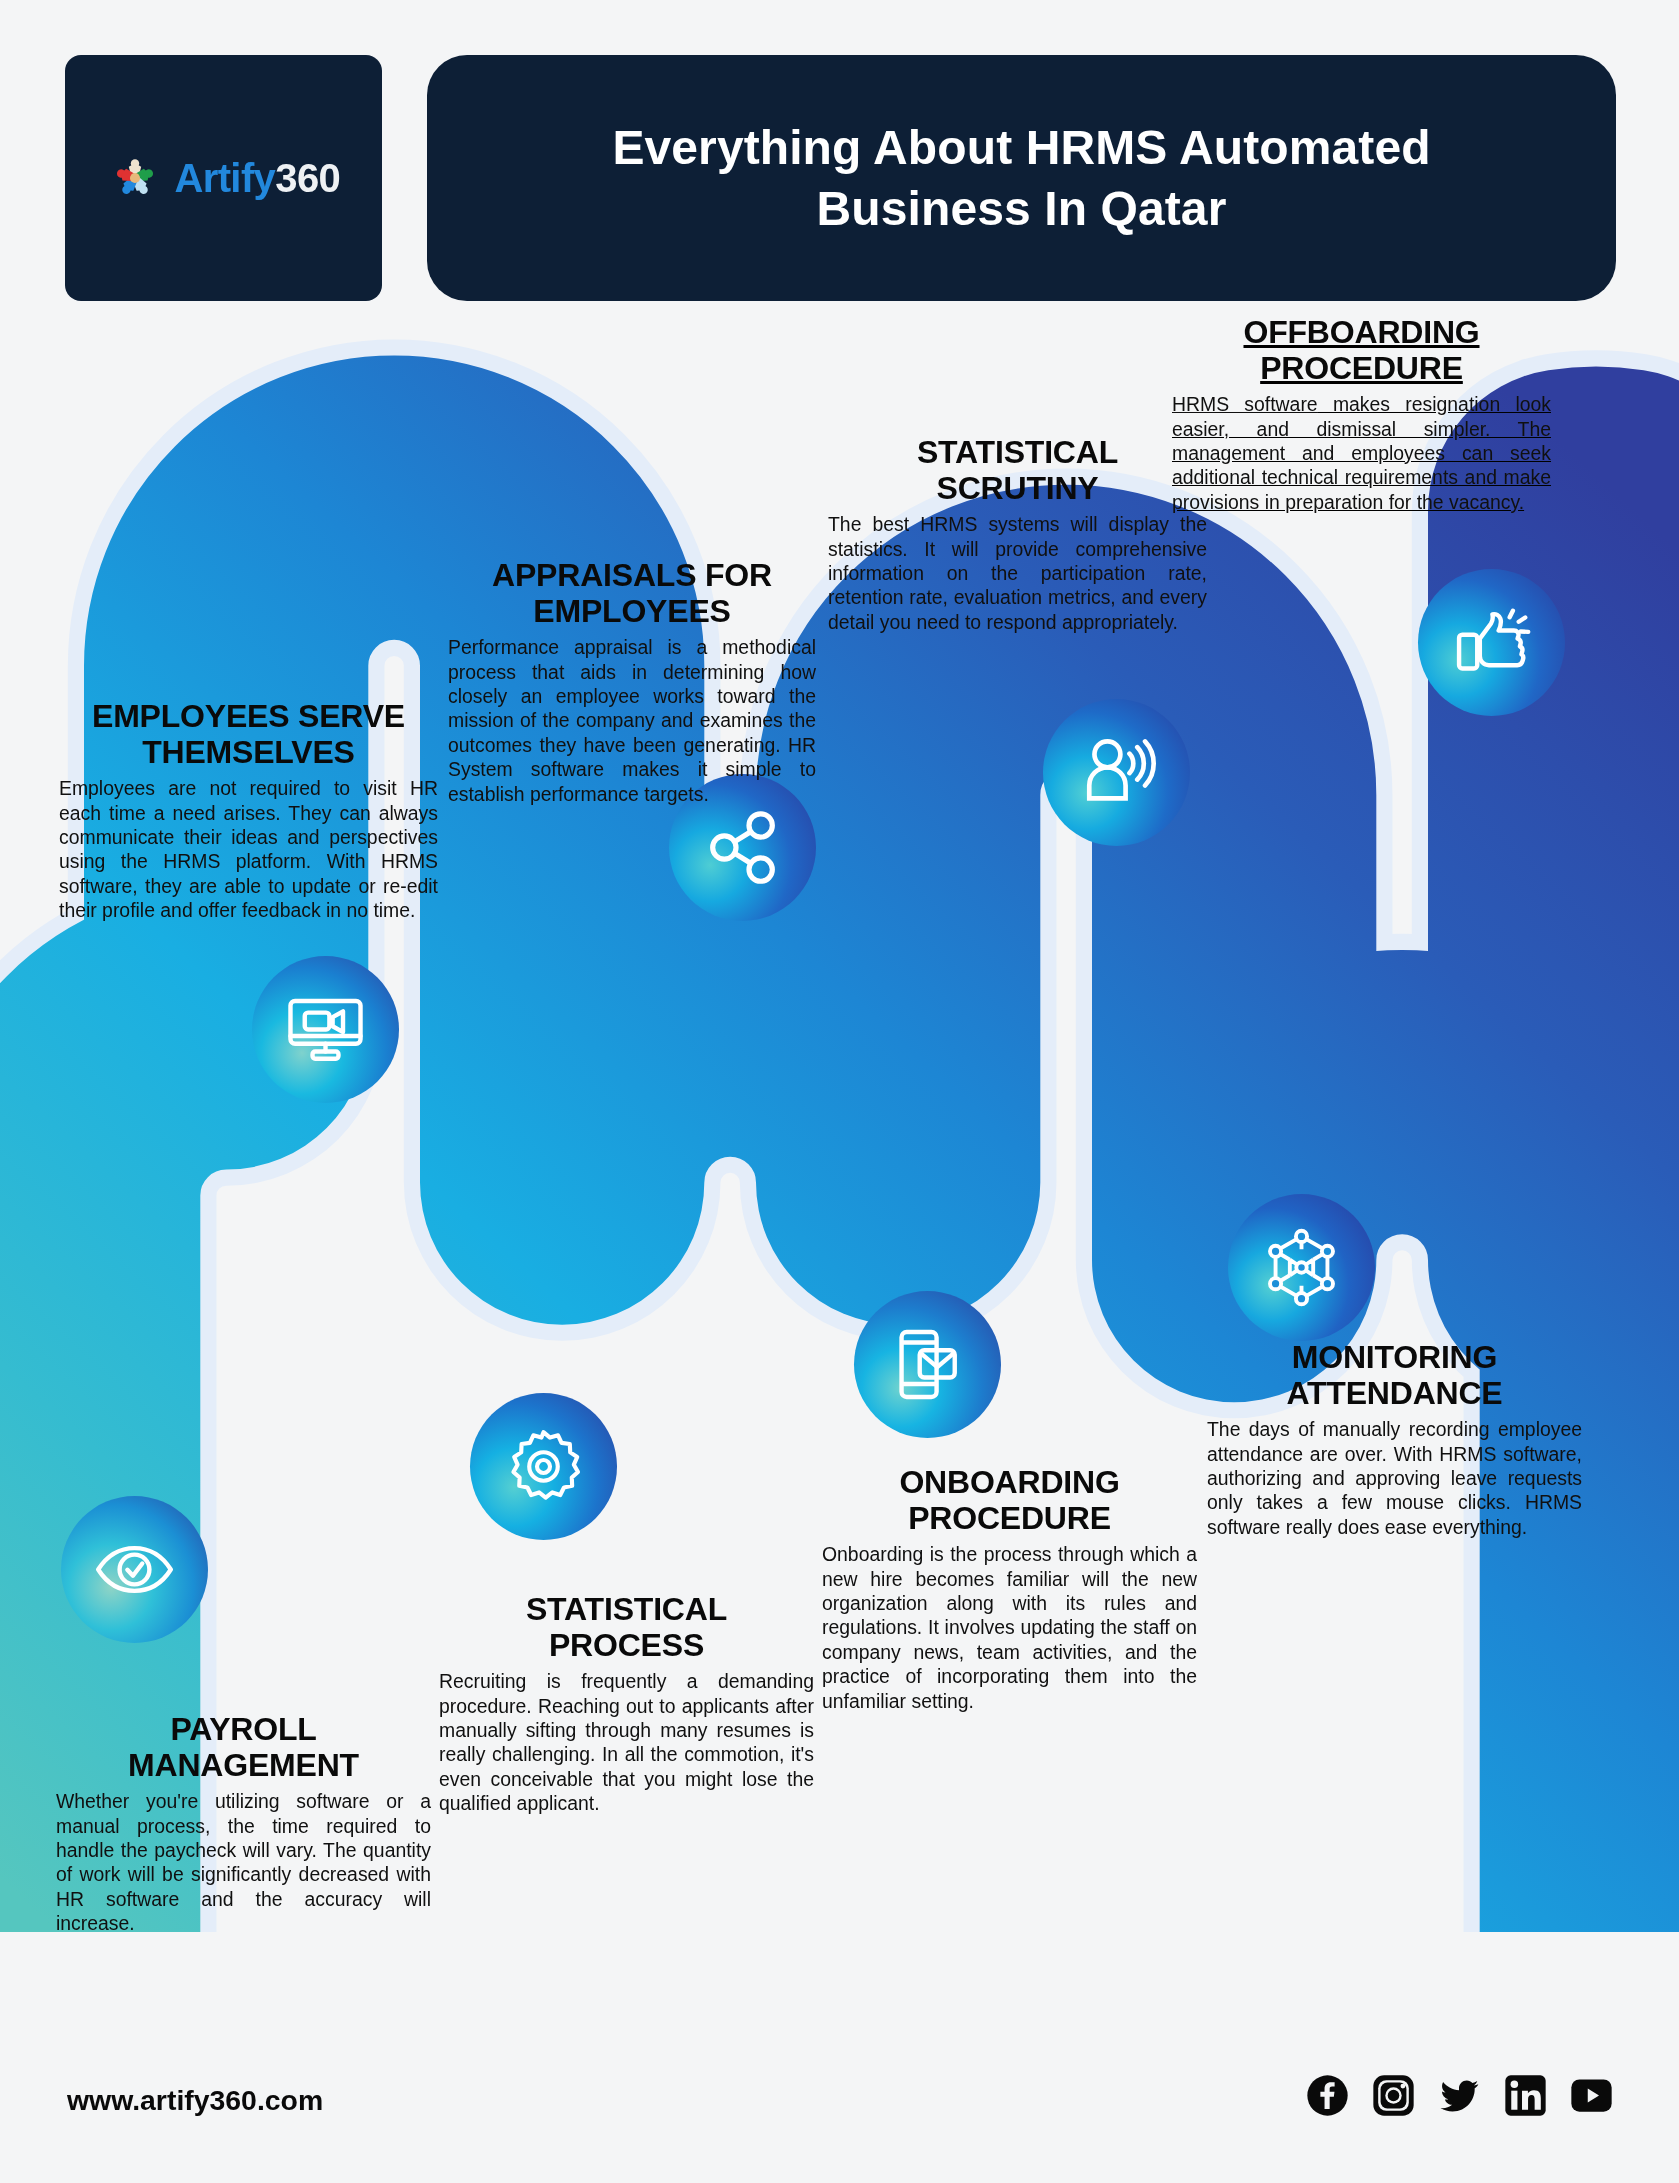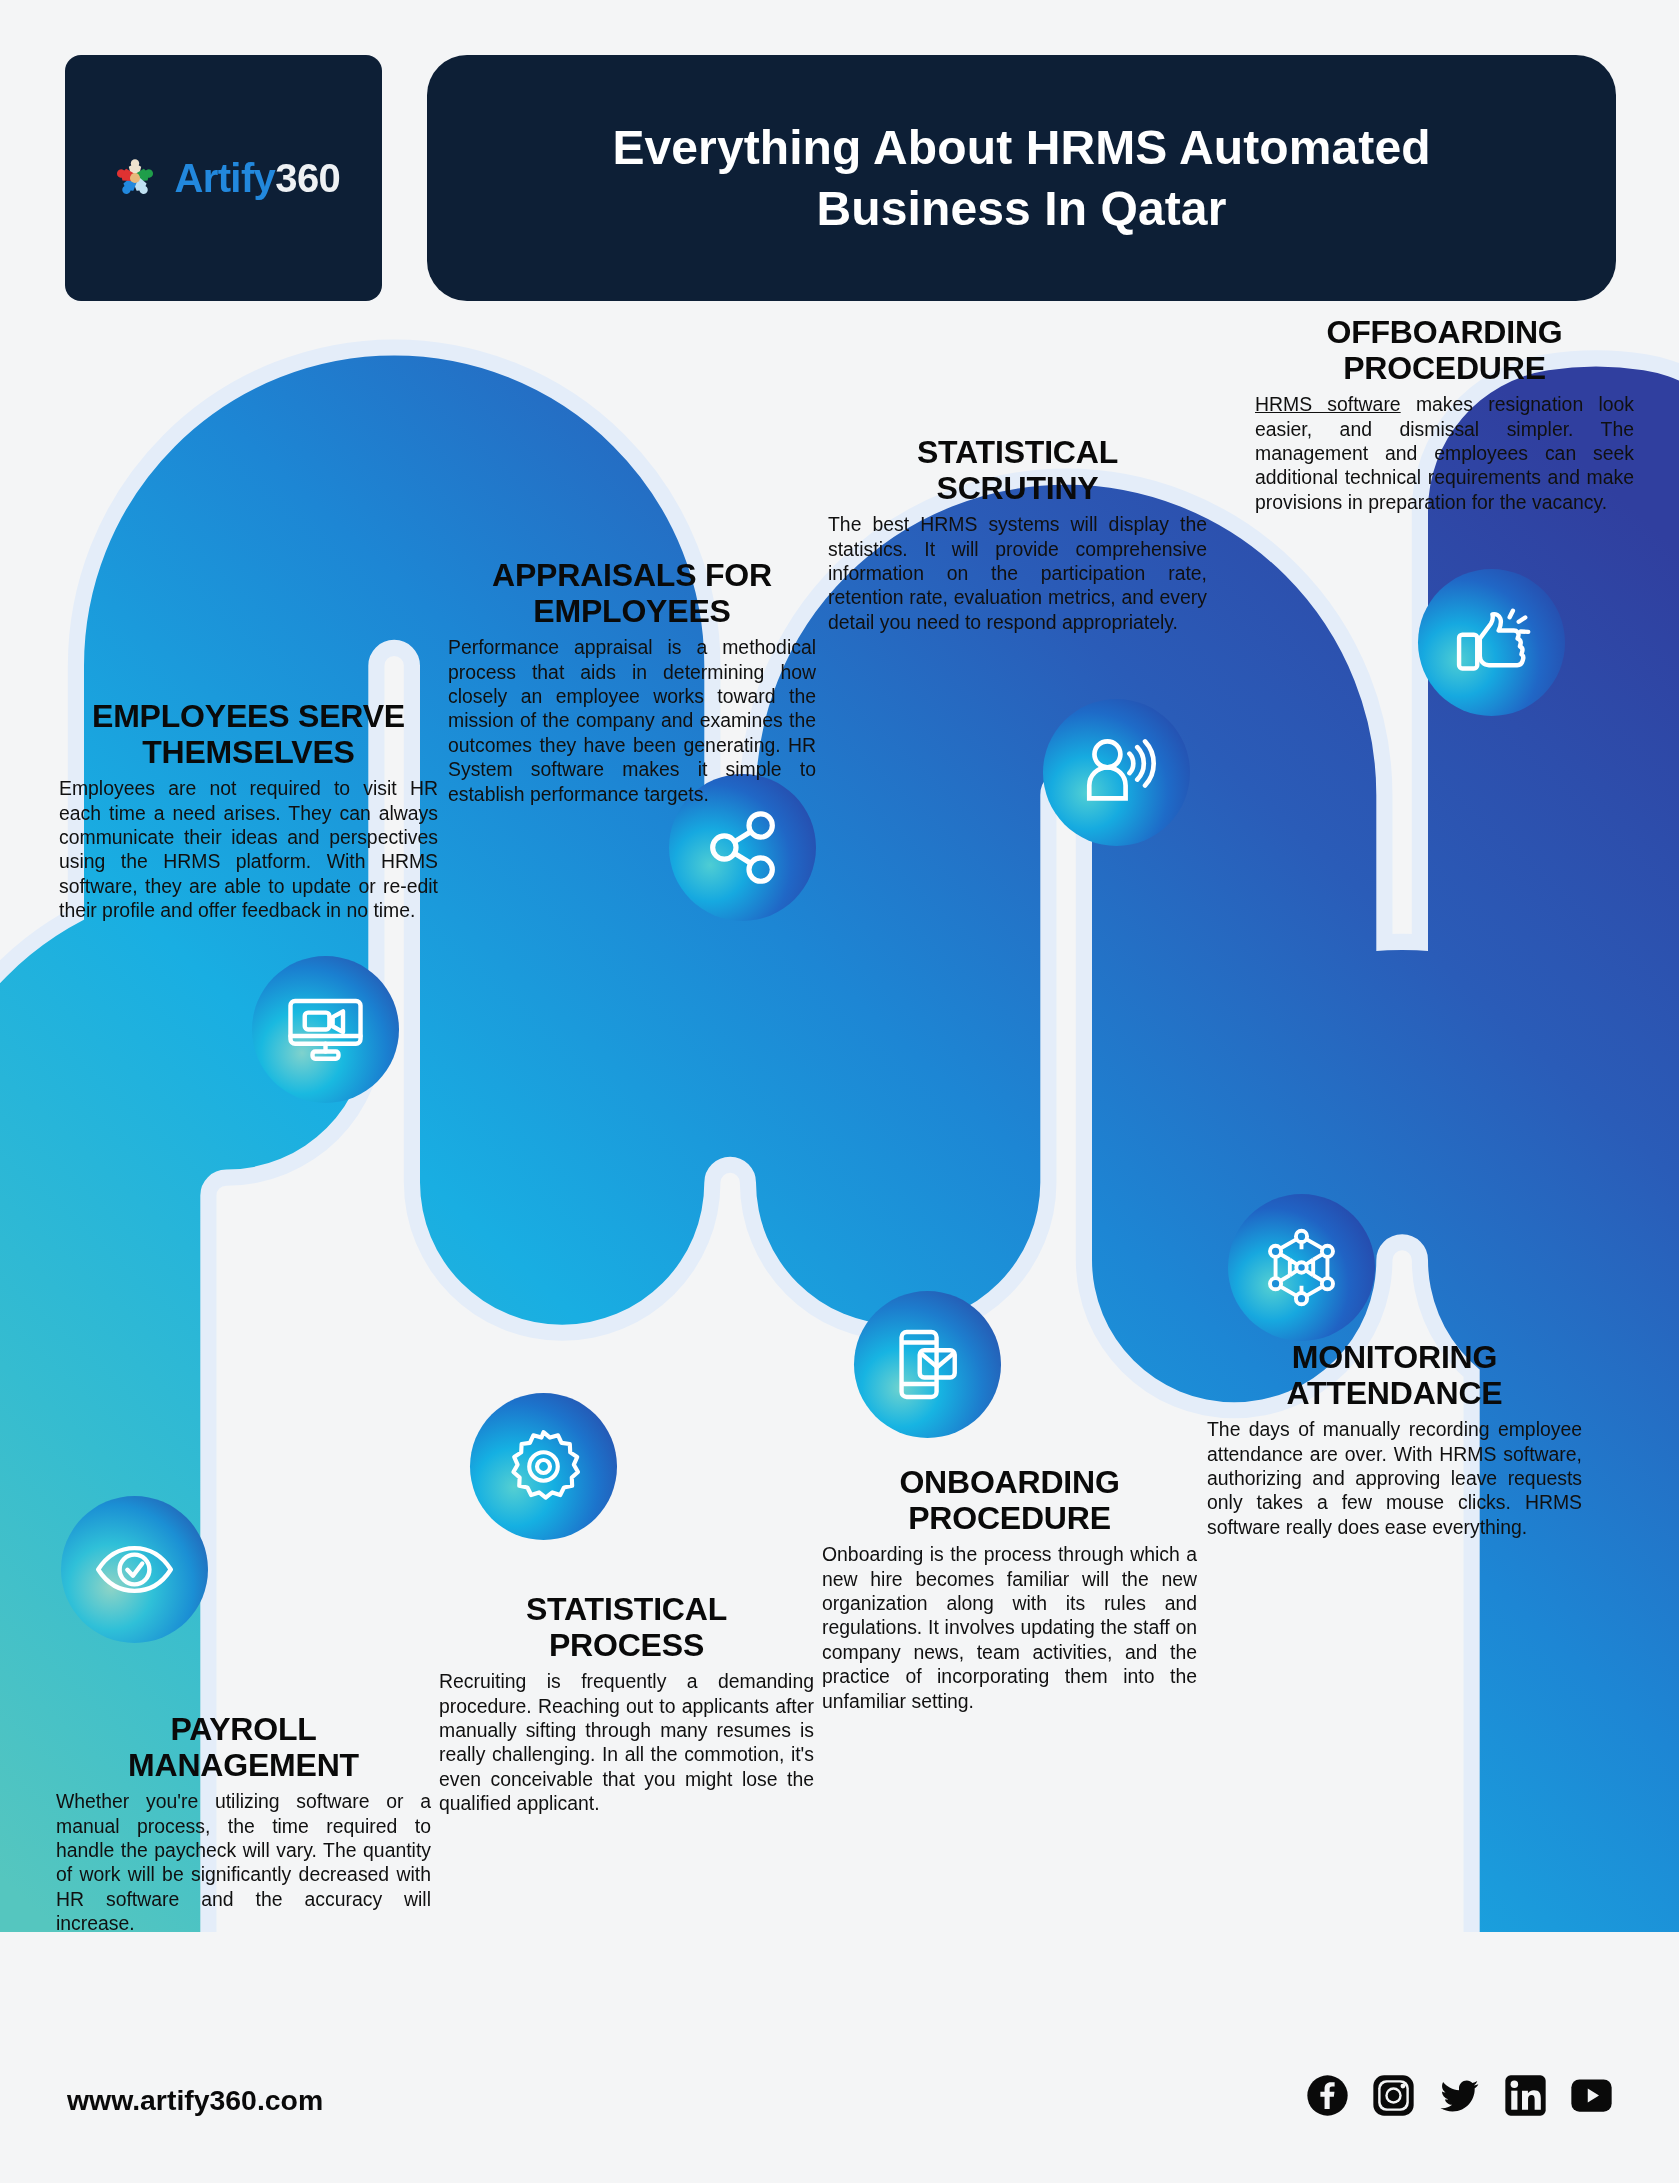--- a/index.html
+++ b/index.html
@@ -238,21 +238,21 @@
   <div class="icon-node ic-4" style="left:1418px;top:569px;">
     <span>
       <svg viewBox="0 0 64 64" fill="none" stroke="#fff" stroke-width="3.4" stroke-linecap="round" stroke-linejoin="round">
         <rect x="7" y="26" width="14" height="26" rx="2.5"></rect>
         <path d="M23 29l8.5-11.5c1.6-2.3 1.8-4.3 1.2-7.2 2.7-.6 5.2.7 6.1 3.2 1 2.8 .2 6.1-1.3 9.3h11.8c2.4 0 4 1.8 3.4 4.1l-.6 2.1c1.9.5 2.8 2.2 2.3 4.1l-.5 1.9c1.6.7 2.3 2.2 1.8 3.9l-.6 2.2c1.3.9 1.7 2.3 1.2 3.9l-.4 1.4c-.5 1.9-2 3.1-4 3.1H30c-3.9 0-7-3.1-7-7z"></path>
         <path d="M46 12.5l2.5-5M53 16l5-3.3M54.5 23.5l5.8.3"></path>
       </svg>
     </span>
   </div>
 
-  <div class="block" style="left:1255px;top:314px;width:379px;">
+  <div class="block" style="left:1172px;top:314px;width:379px;text-decoration:underline;">
     <h2><span>OFFBOARDING</span><br><span>PROCEDURE</span></h2>
     <p><span class="lnk">HRMS software</span><span> makes resignation look easier, and dismissal simpler. The management and employees can seek additional technical requirements and make provisions in preparation for the vacancy.</span></p>
   </div>
 
   <div class="block" style="left:828px;top:434px;width:379px;">
     <h2><span>STATISTICAL</span><br><span>SCRUTINY</span></h2>
     <p>The best HRMS systems will display the statistics. It will provide comprehensive information on the participation rate, retention rate, evaluation metrics, and every detail you need to respond appropriately.</p>
   </div>
 
   <div class="block" style="left:448px;top:557px;width:368px;">

